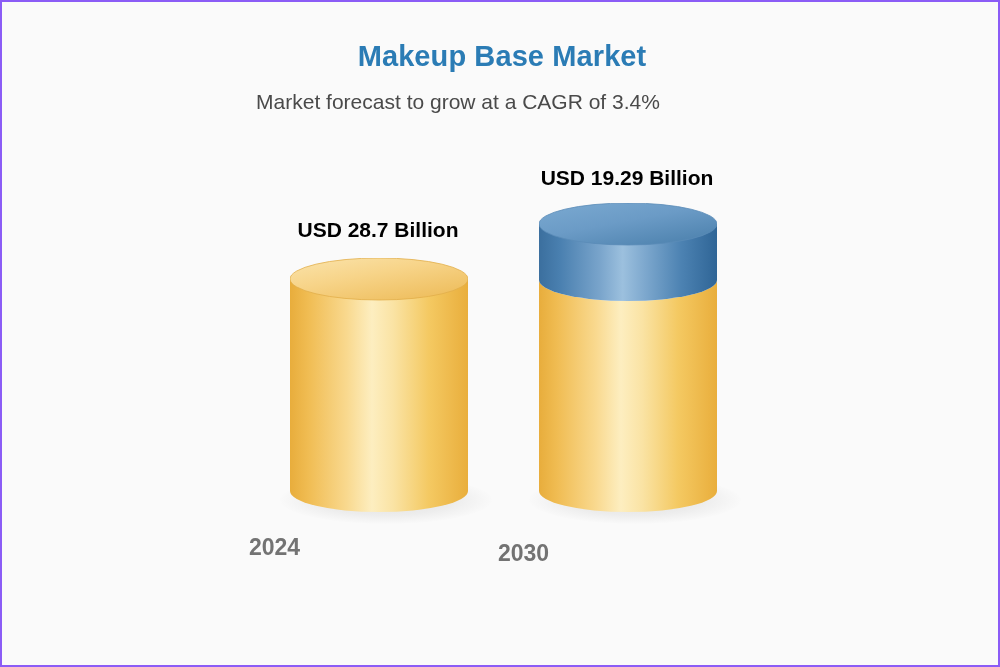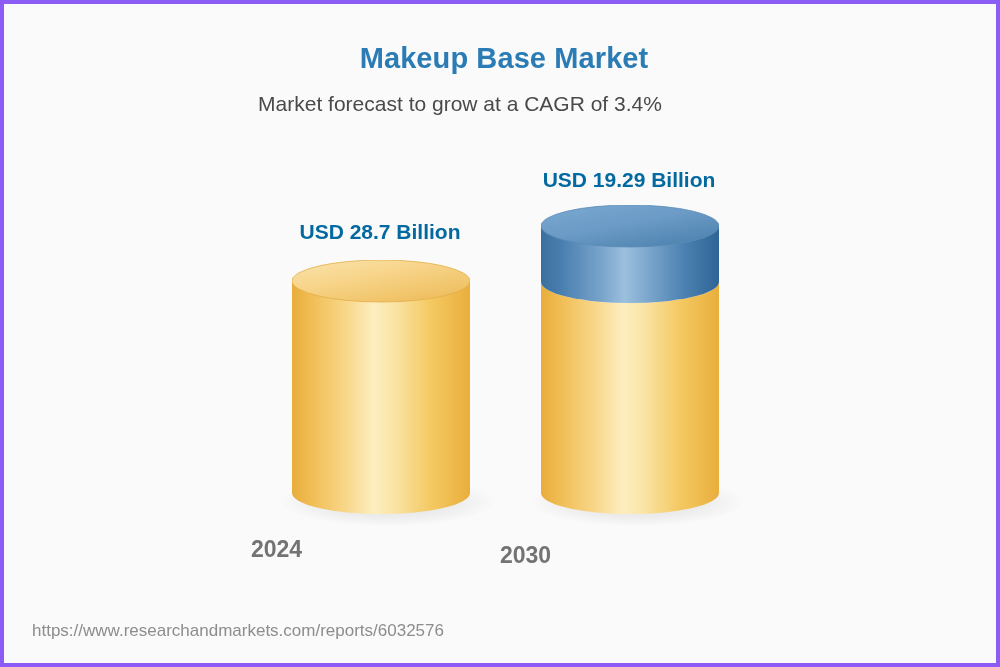--- a/index.html
+++ b/index.html
@@ -8,21 +8,21 @@
     background: #ffffff;
   }
   body {
     font-family: "Liberation Sans", sans-serif;
   }
   .canvas {
     position: relative;
     width: 1000px;
     height: 667px;
     background: #fafafa;
-    border: 4px solid #8b5cf6;
+    border: 2px solid #8b5cf6;
     box-sizing: border-box;
     overflow: hidden;
   }
 
   
   .chart-title {
     position: absolute;
     top: 38px;
     left: 0;
     width: 1000px;
@@ -53,21 +53,21 @@
   }
 
   .bar-group { position: absolute; }
 
   .value-label {
     position: absolute;
     width: 260px;
     text-align: center;
     font-size: 21px;
     font-weight: bold;
-    color: #0369a1;
+    color: #000000;
     white-space: nowrap;
   }
 
   .cat-label {
     position: absolute;
     width: 260px;
     text-align: left;
     font-size: 23px;
     font-weight: bold;
     color: #737373;
@@ -196,16 +196,15 @@
         <path d="M0,21 L0,77 A89,21 0 0 0 178,77 L178,21 Z" fill="url(#bodyBlue)"></path>
 
         <ellipse cx="89" cy="21" rx="89" ry="21" fill="url(#topBlue)" stroke="#5a8cb8" stroke-width="0.8"></ellipse>
       </svg>
 
       <div class="cat-label" style="left:496px; top:532px;margin-top:6px;">2030</div>
     </div>
 
   </div>
 
-  <div class="footer-url">https://www.researchandmarkets.com/reports/6032576</div>
 
 
 </div>
 
 </body></html>

